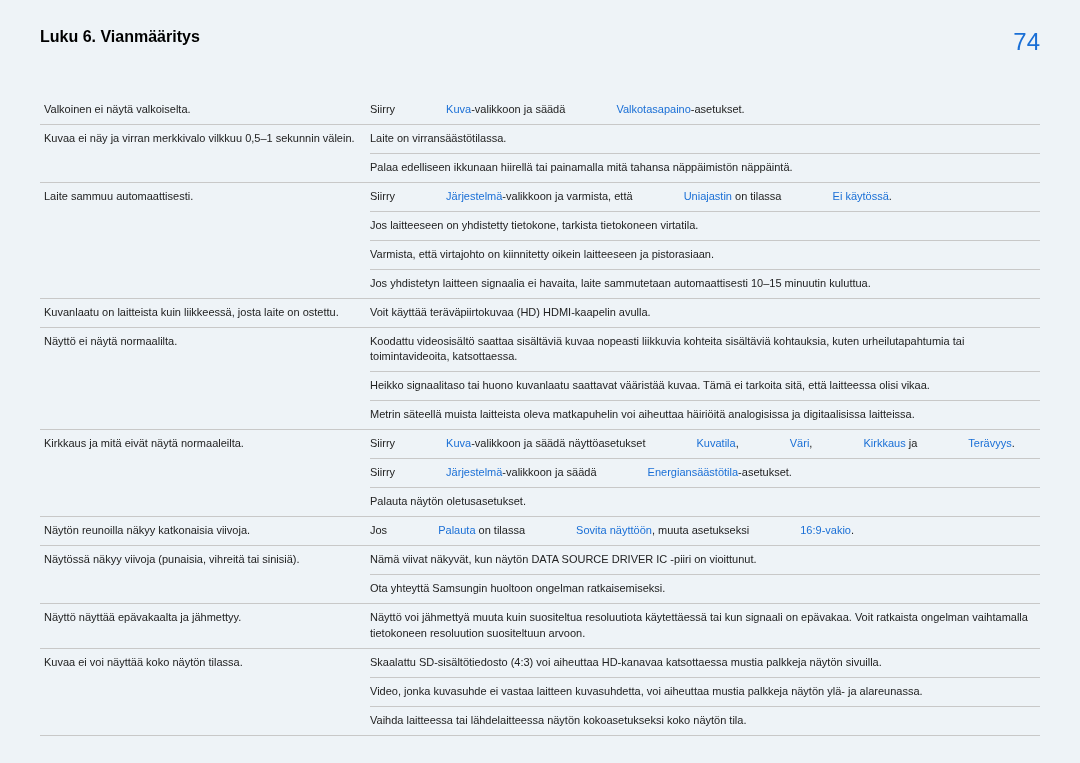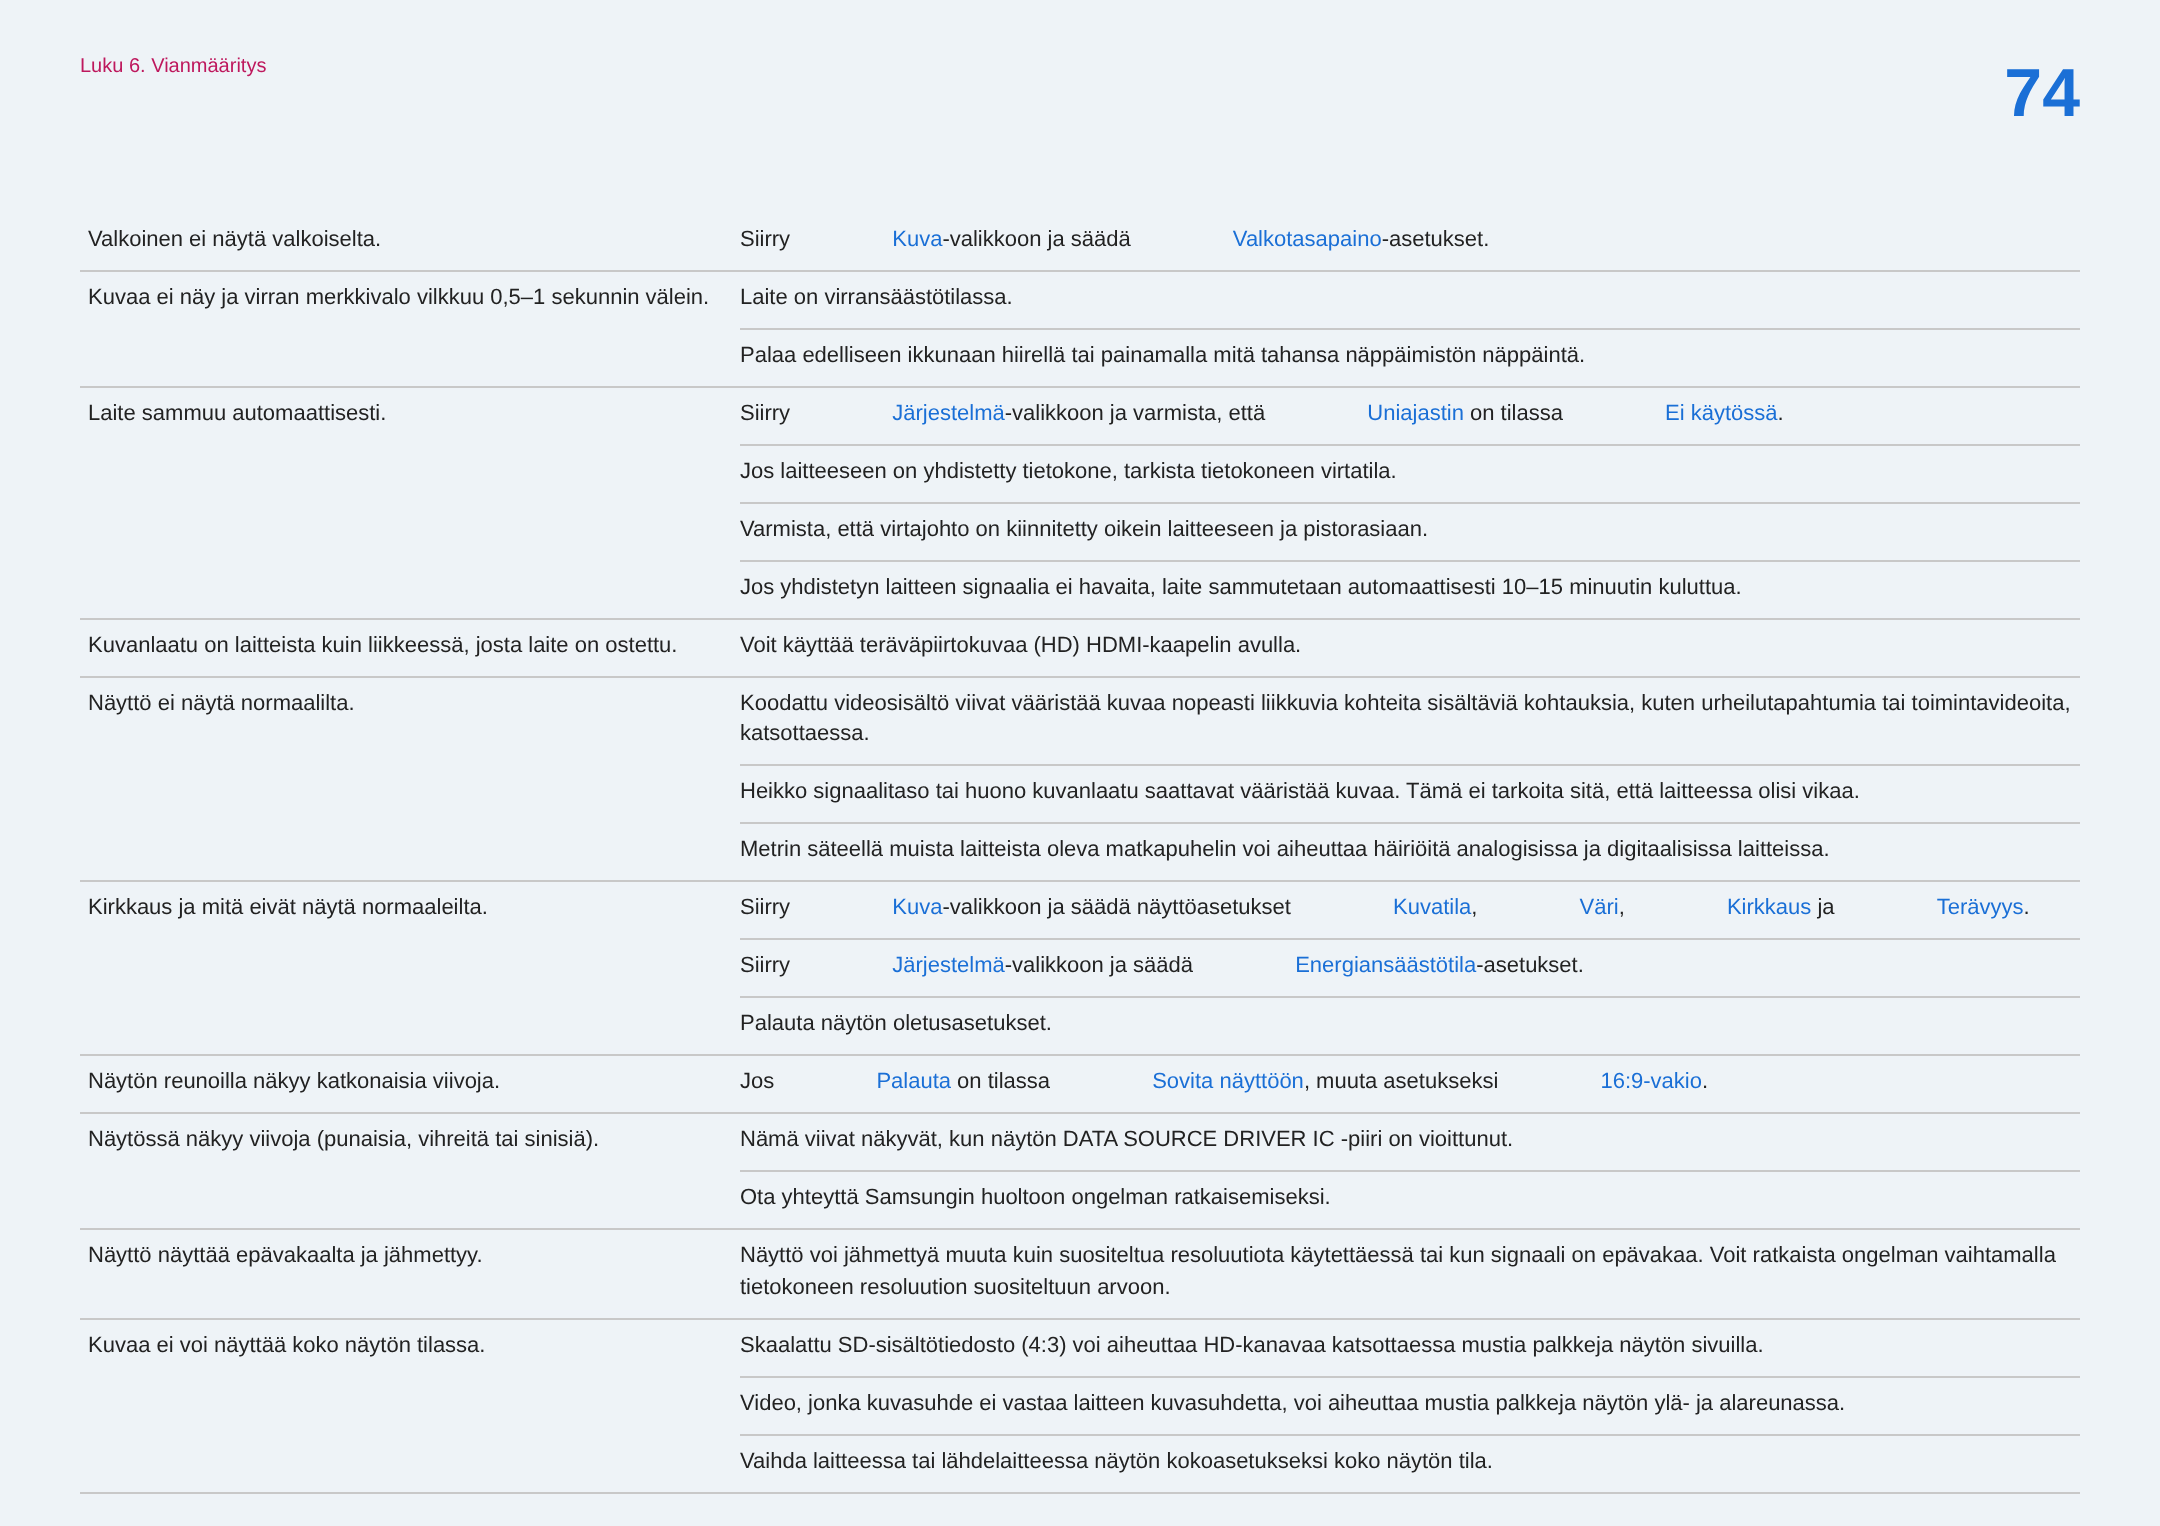--- a/index.html
+++ b/index.html
@@ -11,22 +11,22 @@
     padding: 28px 40px;
     font-size: 11px;
     color: #222;
   }
   .header-row {
     display: flex;
     justify-content: space-between;
     align-items: flex-start;
     margin-bottom: 40px;
   }
-  .breadcrumb { color: #be185d; font-size: 10px; }
-  .page-no { color: #1a6fd6; font-size: 34px; font-weight: 700; }
+  .breadcrumb { color: #000000; font-size: 16px; font-weight: bold; }
+  .page-no { color: #1a6fd6; font-size: 24px; font-weight: 400; }
   table {
     width: 100%;
     border-collapse: collapse;
     table-layout: fixed;
   }
   col.left { width: 330px; }
   td {
     padding: 6px 10px 6px 0;
     vertical-align: top;
     line-height: 1.45;
@@ -73,21 +73,21 @@
       </tr>
       <tr>
         <td class="sol">Jos yhdistetyn laitteen signaalia ei havaita, laite sammutetaan automaattisesti 10–15 minuutin kuluttua.</td>
       </tr>
       <tr>
         <td class="issue" rowspan="1">Kuvanlaatu on laitteista kuin liikkeessä, josta laite on ostettu.</td>
         <td class="sol">Voit käyttää teräväpiirtokuvaa (HD) HDMI-kaapelin avulla.</td>
       </tr>
       <tr>
         <td class="issue" rowspan="3">Näyttö ei näytä normaalilta.</td>
-        <td class="sol">Koodattu videosisältö viivat vääristää kuvaa nopeasti liikkuvia kohteita sisältäviä kohtauksia, kuten urheilutapahtumia tai toimintavideoita, katsottaessa.</td>
+        <td class="sol">Koodattu videosisältö saattaa sisältäviä kuvaa nopeasti liikkuvia kohteita sisältäviä kohtauksia, kuten urheilutapahtumia tai toimintavideoita, katsottaessa.</td>
       </tr>
       <tr>
         <td class="sol">Heikko signaalitaso tai huono kuvanlaatu saattavat vääristää kuvaa. Tämä ei tarkoita sitä, että laitteessa olisi vikaa.</td>
       </tr>
       <tr>
         <td class="sol">Metrin säteellä muista laitteista oleva matkapuhelin voi aiheuttaa häiriöitä analogisissa ja digitaalisissa laitteissa.</td>
       </tr>
       <tr>
         <td class="issue" rowspan="3">Kirkkaus ja mitä eivät näytä normaaleilta.</td>
         <td class="sol">Siirry <span class="hl">Kuva</span>-valikkoon ja säädä näyttöasetukset <span class="hl">Kuvatila</span>, <span class="hl">Väri</span>, <span class="hl">Kirkkaus</span> ja <span class="hl">Terävyys</span>.</td>

